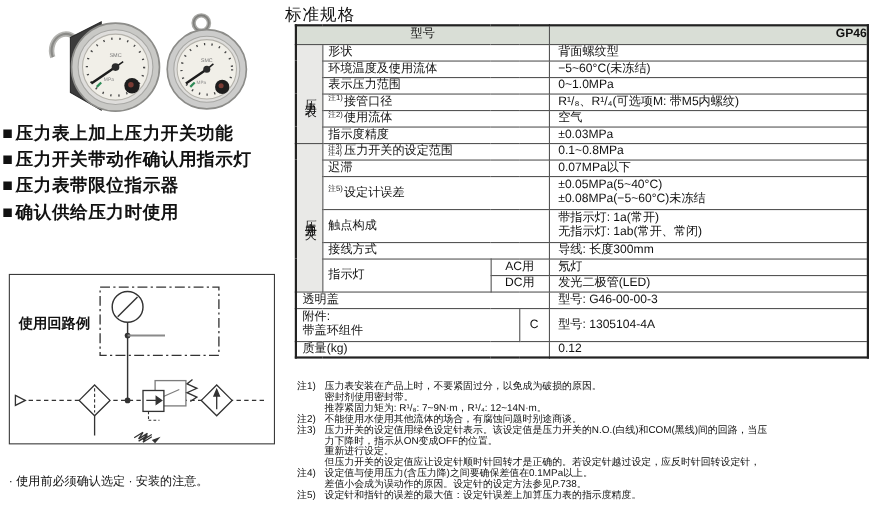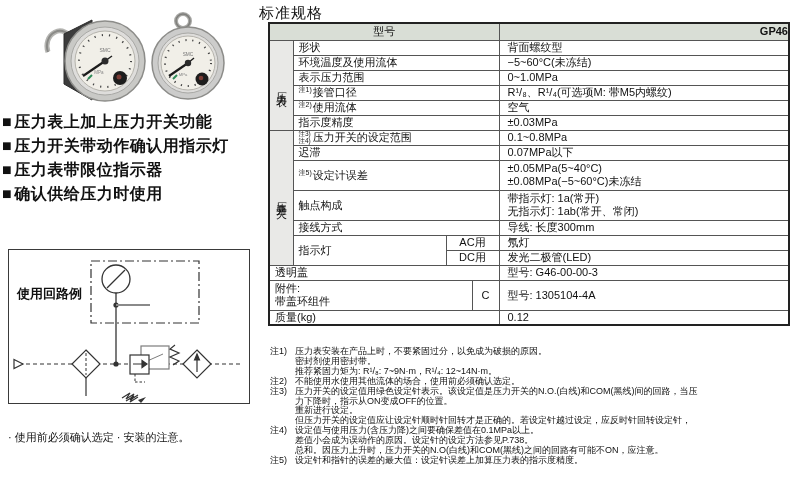--- a/index.html
+++ b/index.html
@@ -245,38 +245,37 @@
         <span class="nid">注1)</span>
         <div class="nlines">
           <div>压力表安装在产品上时，不要紧固过分，以免成为破损的原因。</div>
           <div>密封剂使用密封带。</div>
           <div>推荐紧固力矩为: R¹/₈: 7~9N·m，R¹/₄: 12~14N·m。</div>
         </div>
       </div>
       <div class="note">
         <span class="nid">注2)</span>
         <div class="nlines">
-          <div>不能使用水使用其他流体的场合，使用前必须确认选定。</div>
+          <div>不能使用水使用其他流体的场合，有腐蚀问题时别途商谈。</div>
         </div>
       </div>
       <div class="note">
         <span class="nid">注3)</span>
         <div class="nlines">
           <div>压力开关的设定值用绿色设定针表示。该设定值是压力开关的N.O.(白线)和COM(黑线)间的回路，当压</div>
           <div>力下降时，指示从ON变成OFF的位置。</div>
           <div>重新进行设定。</div>
           <div>但压力开关的设定值应让设定针顺时针回转才是正确的。若设定针越过设定，应反时针回转设定针，</div>
         </div>
       </div>
       <div class="note">
         <span class="nid">注4)</span>
         <div class="nlines">
           <div>设定值与使用压力(含压力降)之间要确保差值在0.1MPa以上。</div>
           <div>差值小会成为误动作的原因。设定针的设定方法参见P.738。</div>
-          <div>总和。因压力上升时，压力开关的N.O(白线)和COM(黑线)之间的回路有可能不ON，应注意。</div>
         </div>
       </div>
       <div class="note">
         <span class="nid">注5)</span>
         <div class="nlines">
           <div>设定针和指针的误差的最大值：设定针误差上加算压力表的指示度精度。</div>
         </div>
       </div>
     </div>
   </div>

